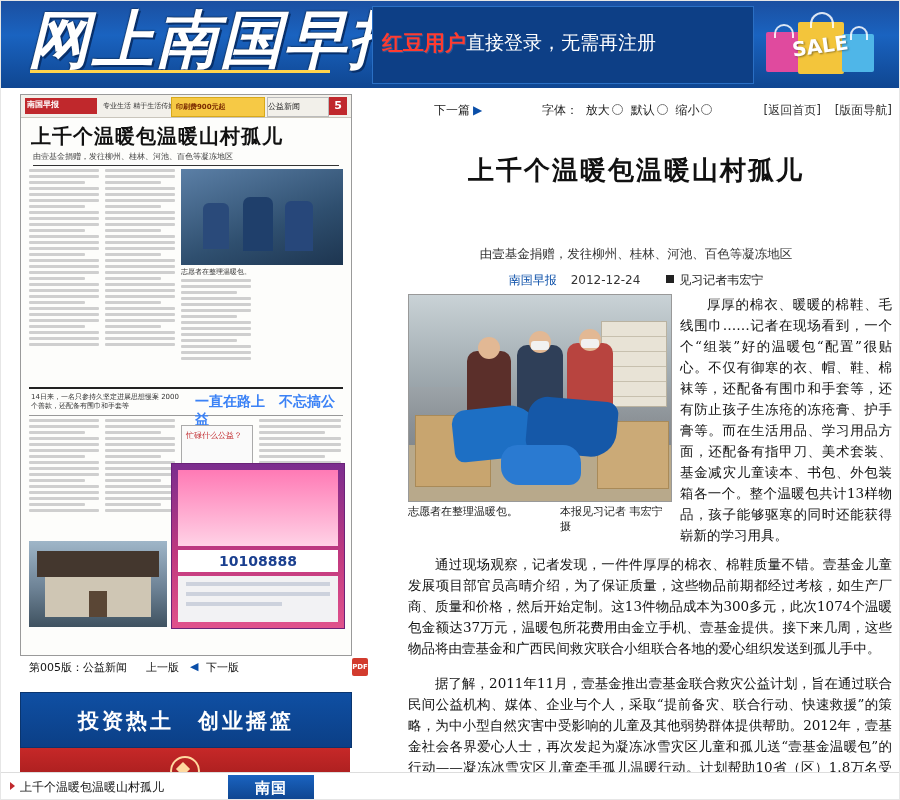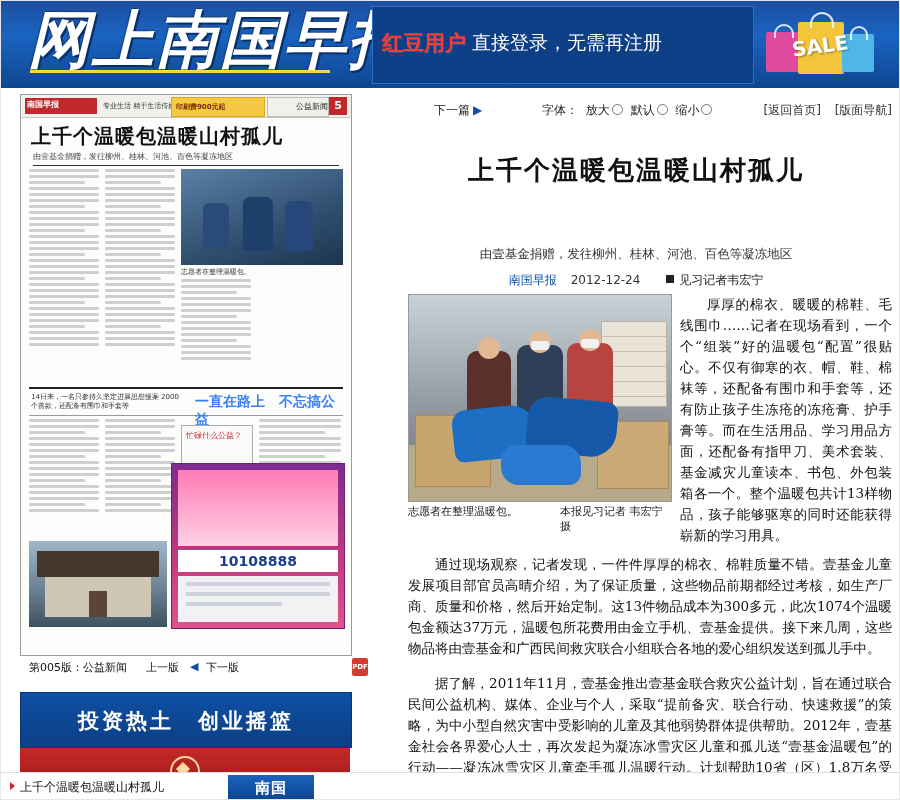--- a/index.html
+++ b/index.html
@@ -21,21 +21,21 @@
     text-shadow:2px 2px 0 #08306b, 0 0 2px #000;
     font-style:italic;line-height:56px;white-space:nowrap;}
   .logo-underline{position:absolute;left:30px;top:70px;width:300px;height:3px;background:#ffd34d;}
 
   .banner-mid{position:absolute;left:372px;top:6px;width:380px;height:76px;
     background:#0d3f86;border:1px solid #2a6fc4;}
   .promo{position:absolute;left:382px;top:26px;width:360px;height:34px;
     display:flex;align-items:center;}
   .promo .hot{font-size:21px;font-weight:bold;color:#ff3b30;
     font-family:"DejaVu Serif","Liberation Serif",serif;text-shadow:1px 1px 0 #fff2;}
-  .promo .rest{font-size:19px;color:#ffffff;margin-left:6px;
+  .promo .rest{font-size:19px;color:#ffffff;margin-left:0;
     font-family:"DejaVu Serif","Liberation Serif",serif;}
 
   .sale-badge{position:absolute;right:18px;top:8px;width:120px;height:72px;}
   .bagA,.bagB,.bagC{position:absolute;border-radius:2px;}
   .bagA{left:4px;top:24px;width:34px;height:40px;background:#e04a9e;}
   .bagB{left:36px;top:14px;width:46px;height:52px;background:#f3c53b;}
   .bagC{left:80px;top:26px;width:32px;height:38px;background:#4fb6e8;}
   .handle{position:absolute;border:2px solid rgba(255,255,255,.85);
     border-bottom:none;border-radius:12px 12px 0 0;}
   .hA{left:12px;top:16px;width:16px;height:12px;}
@@ -51,21 +51,21 @@
     border:1px solid #9a9a9a;background:#fdfdfb;overflow:hidden;}
   .pt-head{position:absolute;left:0;top:0;width:330px;height:22px;background:#f2f0ea;
     border-bottom:1px solid #c9c5bb;}
   .pt-masthead{position:absolute;left:4px;top:3px;width:72px;height:16px;background:#c0282c;}
   .pt-mast-txt{position:absolute;left:6px;top:4px;font-size:8px;color:#fff;font-weight:bold;}
   .pt-head-txt{position:absolute;left:82px;top:6px;font-size:7px;color:#333;}
   .pt-ad{position:absolute;left:150px;top:2px;width:92px;height:18px;background:#f6c945;
     border:1px solid #d8a91a;}
   .pt-ad-txt{position:absolute;left:4px;top:4px;font-size:7px;color:#7a2a00;font-weight:bold;}
   .pt-sec{position:absolute;left:246px;top:2px;width:60px;height:18px;border:1px solid #bbb;
-    font-size:8px;color:#222;text-align:right;line-height:18px;}
+    font-size:8px;color:#222;text-align:left;line-height:18px;}
   .pt-num{position:absolute;left:308px;top:2px;width:18px;height:18px;background:#c0282c;
     color:#fff;font-size:11px;text-align:center;line-height:18px;font-weight:bold;}
 
   .pt-title{position:absolute;left:10px;top:28px;width:312px;
     font-family:"DejaVu Serif","Liberation Serif",serif;
     font-size:20px;font-weight:bold;color:#111;letter-spacing:1px;}
   .pt-sub{position:absolute;left:12px;top:56px;width:306px;font-size:8px;color:#444;
     border-bottom:1px solid #333;padding-bottom:3px;}
 
   .pt-body{position:absolute;left:8px;top:74px;width:314px;height:214px;}

